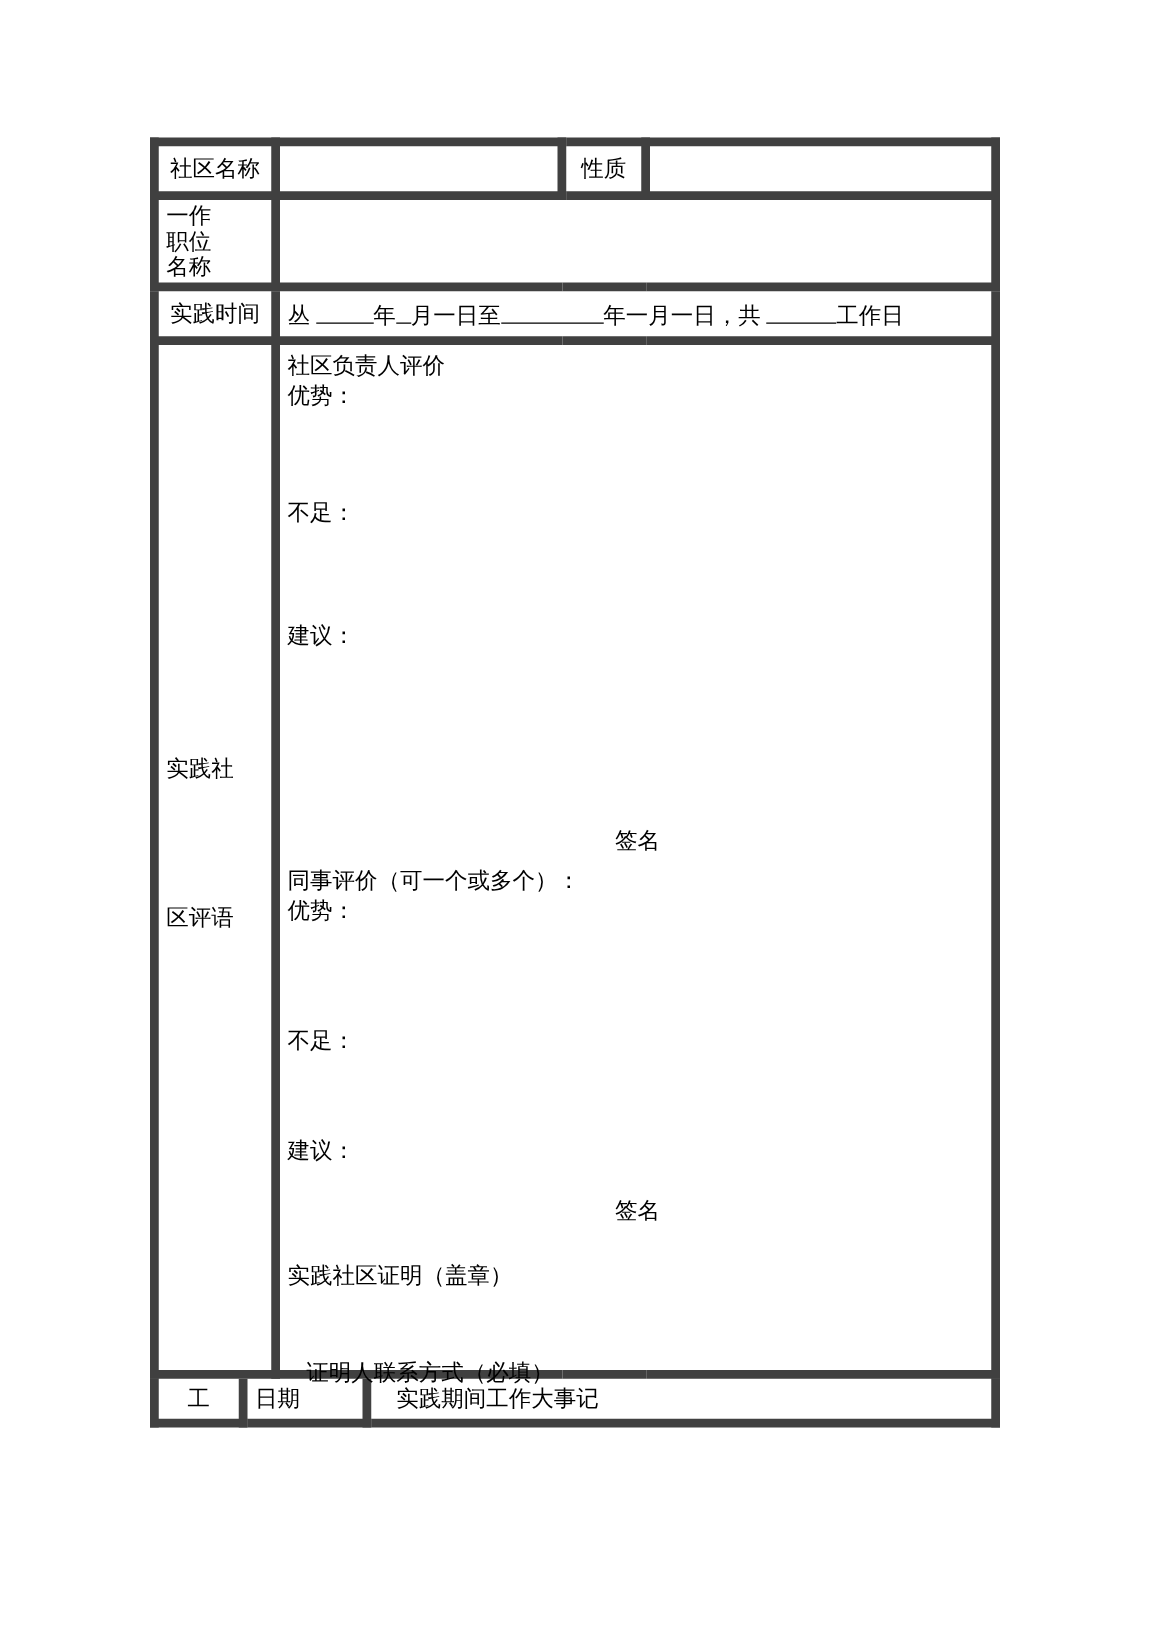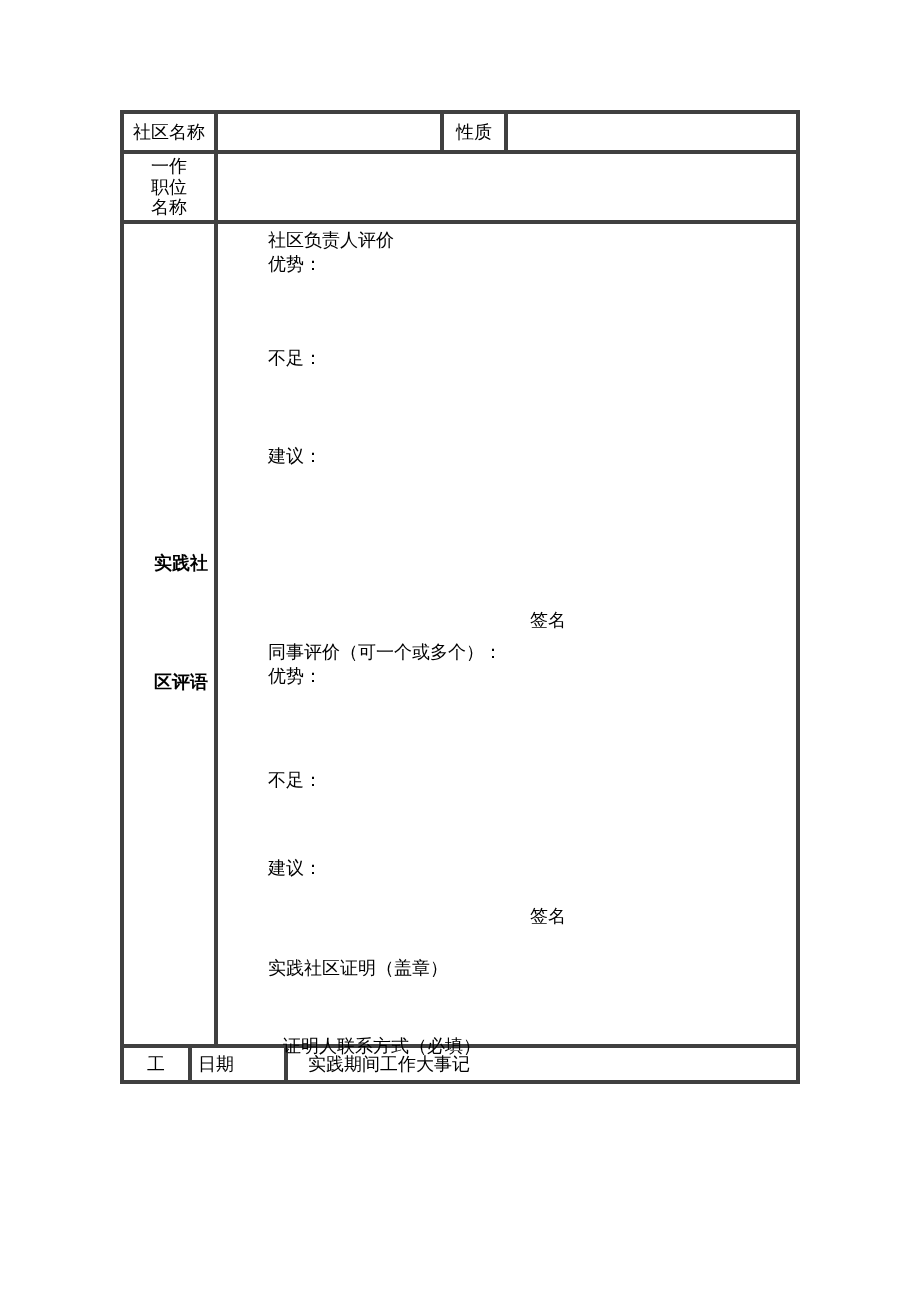--- a/index.html
+++ b/index.html
@@ -14,69 +14,66 @@
   .page {
     box-sizing: border-box;
     padding: 110px 120px 110px 120px;
   }
   table {
     border-collapse: collapse;
     width: 100%;
     table-layout: fixed;
   }
   td {
-    border: 4px solid #404040;
+    border: 7px solid #404040;
     vertical-align: top;
     padding: 4px 6px;
     word-break: break-all;
   }
   .center {
     text-align: center;
     vertical-align: middle;
   }
   .narrow {
     width: 78px;
   }
   .w-nature-label {
     width: 48px;
     text-align: center;
   }
   .col-date {
     width: 80px;
   }
   .lineheight-tight {
     line-height: 1.15;
-    text-align: center;
   }
   .pad-v {
     padding-top: 6px;
     padding-bottom: 6px;
   }
   .underline-slot {
     display: inline-block;
     border-bottom: 1px solid #000;
     height: 1.1em;
     vertical-align: baseline;
   }
   .eval-block {
     position: relative;
     padding: 0;
     height: 820px;
   }
   .eval-label {
-    text-align: right;
+    text-align: left;
     line-height: 2.2;
     padding-top: 320px;
-    font-weight: bold;
   }
   .eval-content {
     position: relative;
     height: 100%;
     padding: 6px 0 6px 0;
-    margin-left: 44px;
   }
   .abs {
     position: absolute;
     left: 6px;
   }
   .sig {
     position: absolute;
     left: 268px;
   }
   .truncated-line {
@@ -104,20 +101,26 @@
 
     <tr>
       <td class="narrow lineheight-tight" style="padding-top:2px; padding-bottom:2px; height:62px;">
         <span>一作</span><br>
         <span>职位</span><br>
         <span>名称</span>
       </td>
       <td colspan="3"></td>
     </tr>
 
+    <tr>
+      <td class="narrow center pad-v">实践时间</td>
+      <td colspan="3" style="vertical-align:bottom; padding-bottom:4px;">
+        <span>丛 </span><span class="underline-slot" style="width:46px;"></span><span>年</span><span class="underline-slot" style="width:12px;"></span><span>月一日至</span><span class="underline-slot" style="width:82px;"></span><span>年一月一日，共 </span><span class="underline-slot" style="width:56px;"></span><span>工作日</span>
+      </td>
+    </tr>
 
     <tr>
       <td class="narrow eval-label">
         <span>实践社</span><br><br><br>
         <span>区评语</span>
       </td>
       <td colspan="3" class="eval-block">
         <div class="eval-content">
           <div class="abs" style="top:4px;">社区负责人评价</div>
           <div class="abs" style="top:28px;">优势：</div>

